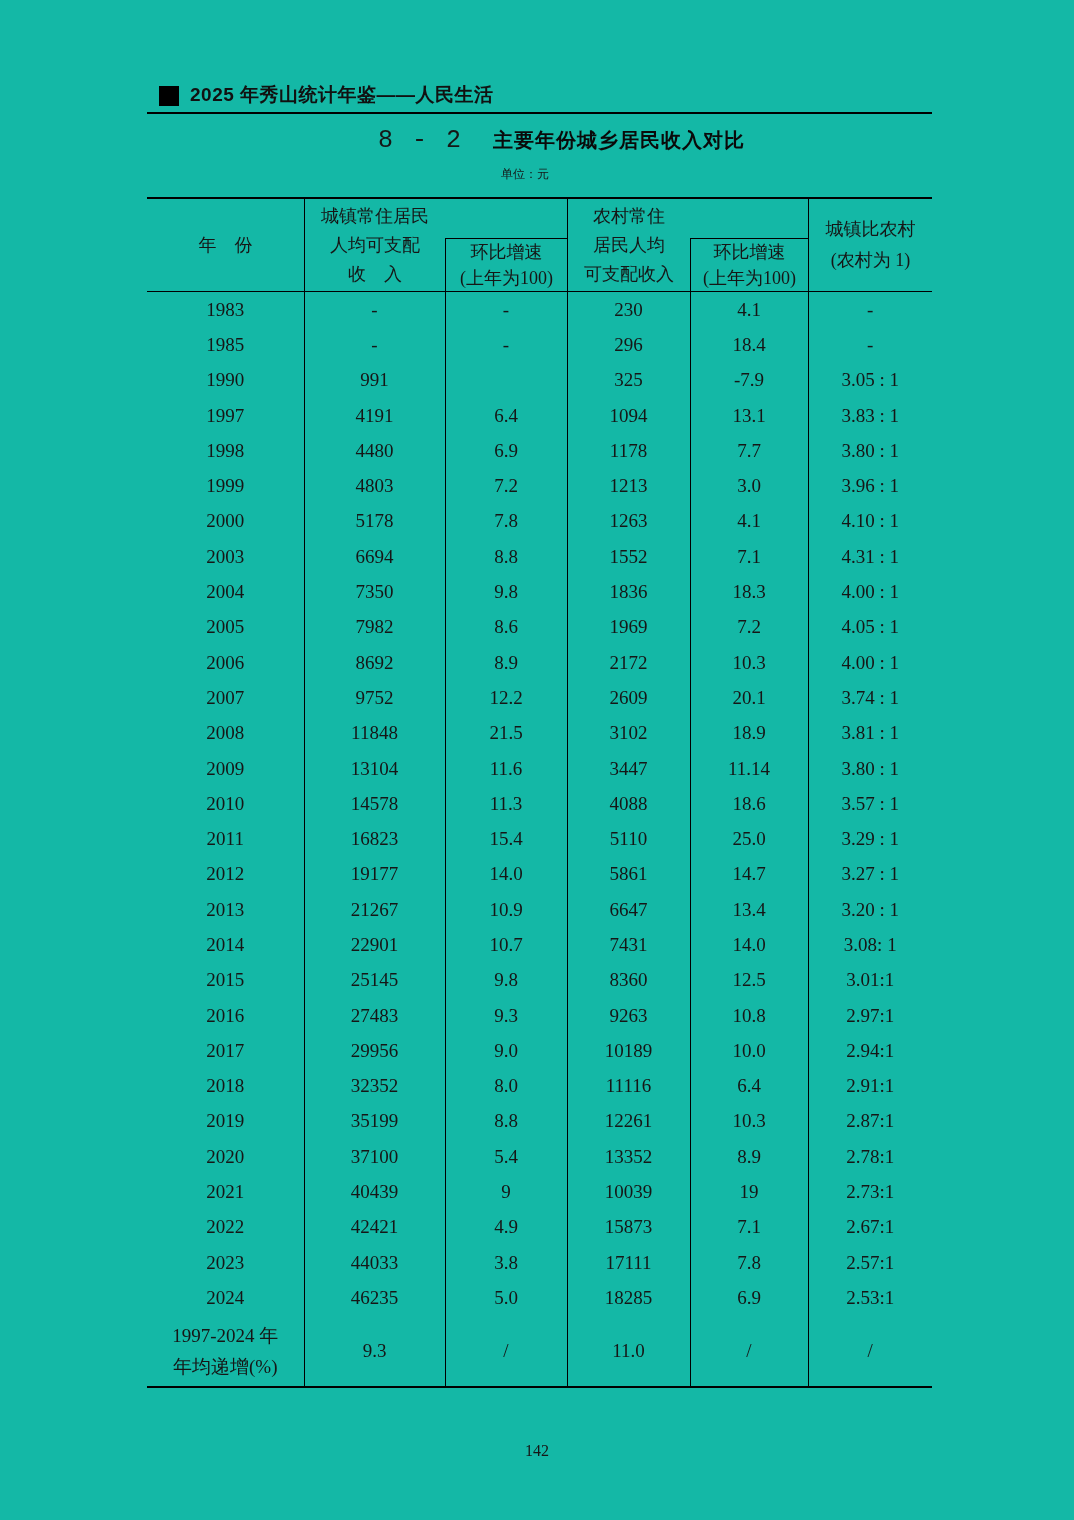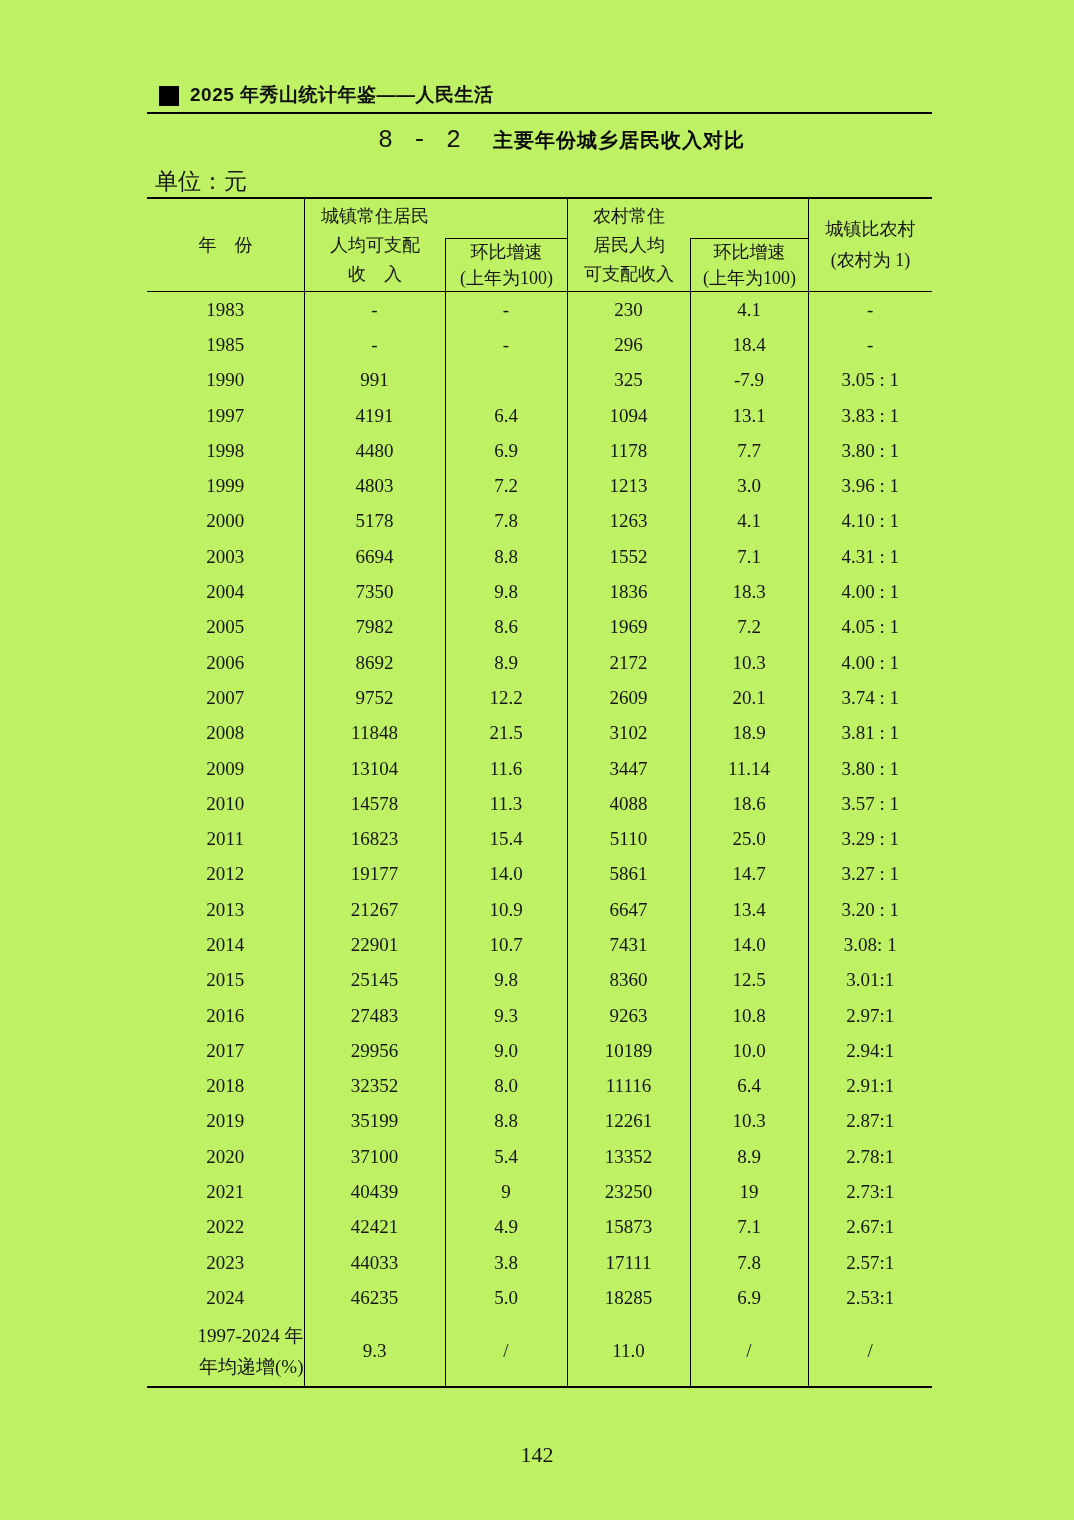--- a/index.html
+++ b/index.html
@@ -1,21 +1,21 @@
 <!DOCTYPE html>
 <html><head>
 <meta charset="utf-8">
 <style>
   * { box-sizing: border-box; margin: 0; padding: 0; }
   html, body { background: #e8e8e8; }
   .page {
     position: relative;
     width: 1074px;
     height: 1520px;
-    background: #bef264;
+    background: #14b8a6;
     margin: 0 auto;
     font-family: "Liberation Serif", "DejaVu Serif", serif;
     color: #161616;
     overflow: hidden;
   }
   
   .doc-square {
     position: absolute; left: 159px; top: 86px;
     width: 20px; height: 20px; background: #000;
   }
@@ -40,23 +40,23 @@
     margin-right: 30px;
     margin-left: 44px;
   }
   .title-cn {
     font-family: "Liberation Sans", "DejaVu Sans", sans-serif;
     font-size: 20px; font-weight: 700; letter-spacing: 1px;
     color: #0a0a0a;
   }
   
   .unit {
-    position: absolute; left: 155px; top: 166px; width: 785px;
-    text-align: left; padding-right: 29px;
-    font-size: 23px;
+    position: absolute; left: 147px; top: 166px; width: 785px;
+    text-align: center; padding-right: 29px;
+    font-size: 12px;
   }
   
   .table-area { position: absolute; left: 147px; top: 197px; width: 785px; }
   .thead {
     display: grid;
     grid-template-columns: 157px 141px 122px 123px 118px 124px;
     grid-template-rows: 40px 52px;
     border-top: 2px solid #000;
     border-bottom: 1px solid #000;
     font-size: 18px;
@@ -78,25 +78,25 @@
     width: 785px; border-collapse: collapse; table-layout: fixed;
     border-bottom: 2px solid #000;
     font-size: 19px;
   }
   table.tbody-table td {
     height: 35.3px; text-align: center; vertical-align: middle;
     padding: 0; white-space: nowrap;
   }
   table.tbody-table td:not(:first-child) { border-left: 1px solid #000; }
   tr.summary td { height: 71px; }
-  tr.summary .year-lines div { line-height: 31px; text-align: right; }
+  tr.summary .year-lines div { line-height: 31px; }
   
   .page-number {
     position: absolute; left: 0; top: 1442px; width: 1074px;
-    text-align: center; font-size: 22px;
+    text-align: center; font-size: 16px;
   }
 </style>
 </head>
 <body>
 
 <div class="page">
 
   <div class="doc-square"></div>
   <div class="doc-head-text">2025 年秀山统计年鉴——人民生活</div>
   <div class="head-rule"></div>
@@ -345,21 +345,21 @@
             <td>37100</td>
             <td>5.4</td>
             <td>13352</td>
             <td>8.9</td>
             <td>2.78:1</td>
           </tr>
           <tr>
             <td>2021</td>
             <td>40439</td>
             <td>9</td>
-            <td>23250</td>
+            <td>10039</td>
             <td>19</td>
             <td>2.73:1</td>
           </tr>
           <tr>
             <td>2022</td>
             <td>42421</td>
             <td>4.9</td>
             <td>15873</td>
             <td>7.1</td>
             <td>2.67:1</td>

